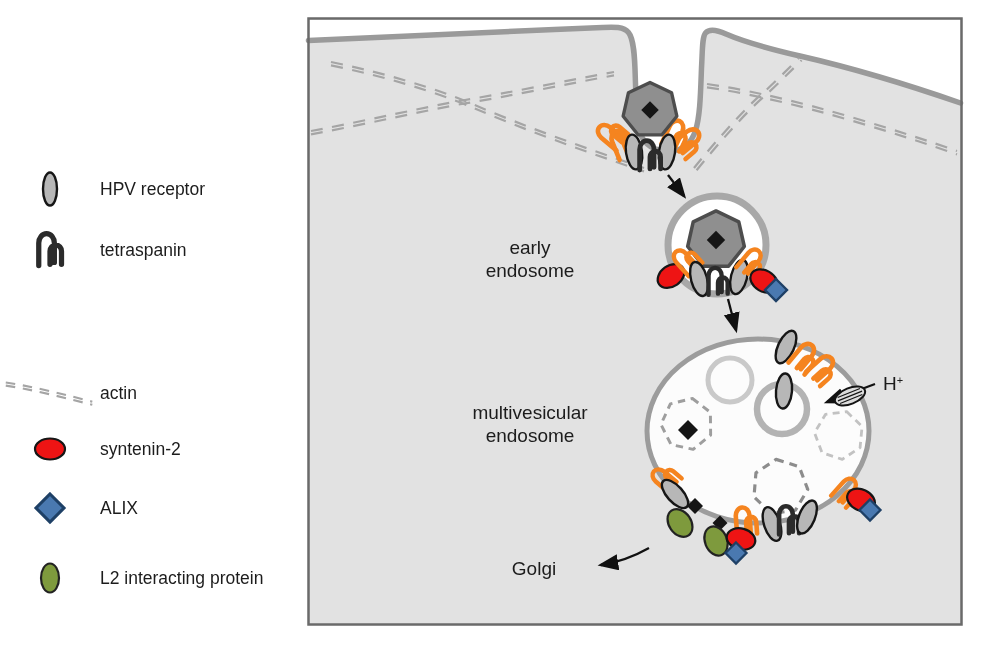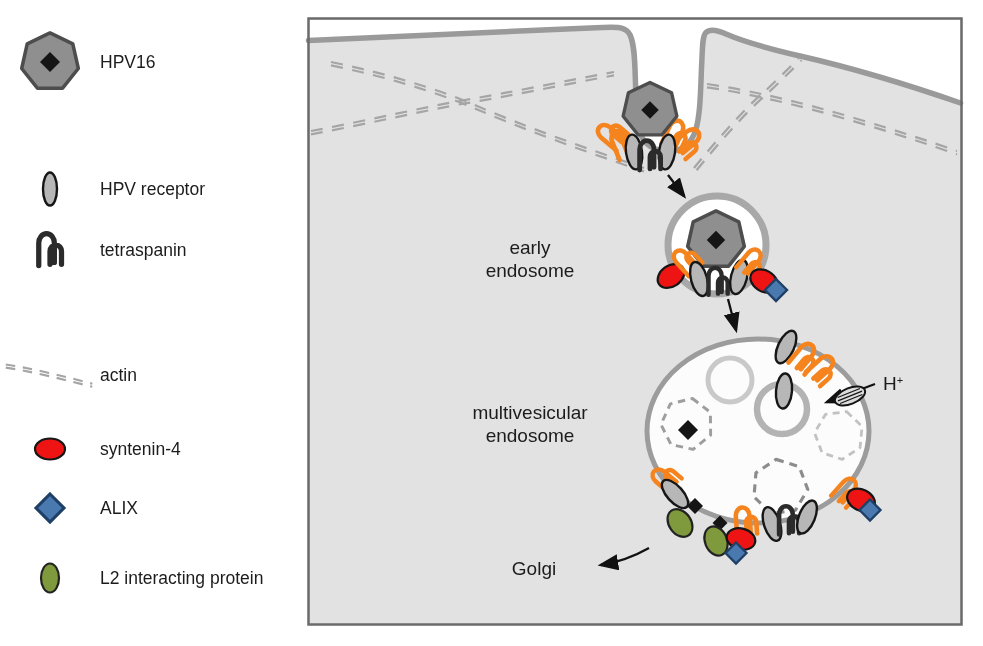--- a/index.html
+++ b/index.html
@@ -48,29 +48,20 @@
       <path id="tsg" d="M-9,14L-9,-4A6.2 7.5 0 1 1 3.5,-4L3.5,11.5M0,13L0,2.5A4.6 5 0 0 1 9.2,2.5L9.2,13"></path>
       <ellipse id="recepe" cx="0" cy="0" rx="8" ry="17.5"></ellipse>
       <marker id="ah" markerWidth="10" markerHeight="8" refX="7.5" refY="3.5" orient="auto">
         <path d="M0,0L9,3.5L0,7Z" fill="#111"></path>
       </marker>
     </defs>
   </svg>
 
   <div class="legend">
 
-    <div class="legend-row" style="top:27px">
-      <div class="legend-icon">
-        <svg width="64" height="64" viewBox="-32 -32 64 64">
-          <use href="#hept" class="capsid" transform="scale(0.97)"></use>
-          <use href="#dia" class="vdna" transform="scale(10)"></use>
-        </svg>
-      </div>
-      <div class="legend-label">HPV16</div>
-    </div>
 
 
     <div class="legend-row" style="top:215px">
       <div class="legend-icon">
         <svg width="44" height="44" viewBox="-22 -22 44 44">
           <use href="#tsg" class="tspanin" transform="translate(0,-2) scale(1.25)"></use>
         </svg>
       </div>
       <div class="legend-label">tetraspanin</div>
     </div>
@@ -78,37 +69,37 @@
     <div class="legend-row" style="top:154px">
       <div class="legend-icon">
         <svg width="24" height="40" viewBox="-12 -20 24 40">
           <ellipse class="recep" rx="7" ry="16.5"></ellipse>
         </svg>
       </div>
       <div class="legend-label">HPV receptor</div>
     </div>
 
 
-    <div class="legend-row" style="top:340px">
+    <div class="legend-row" style="top:358px">
       <div class="legend-icon">
         <svg width="104" height="40" viewBox="-52 -20 104 40">
           <path class="actin-l" d="M-46,-11C-20,-7 5,-1 44,9"></path>
           <path class="actin-l" d="M-46,-11C-20,-7 5,-1 44,9" transform="translate(0,3.3)"></path>
         </svg>
       </div>
       <div class="legend-label">actin</div>
     </div>
 
     <div class="legend-row" style="top:414px">
       <div class="legend-icon">
         <svg width="42" height="30" viewBox="-21 -15 42 30">
           <ellipse class="syn" rx="15" ry="10.5"></ellipse>
         </svg>
       </div>
-      <div class="legend-label">syntenin-4</div>
+      <div class="legend-label">syntenin-2</div>
     </div>
 
     <div class="legend-row" style="top:473px">
       <div class="legend-icon">
         <svg width="40" height="40" viewBox="-20 -20 40 40">
           <use href="#dia" class="alix" transform="scale(14)"></use>
         </svg>
       </div>
       <div class="legend-label">ALIX</div>
     </div>

